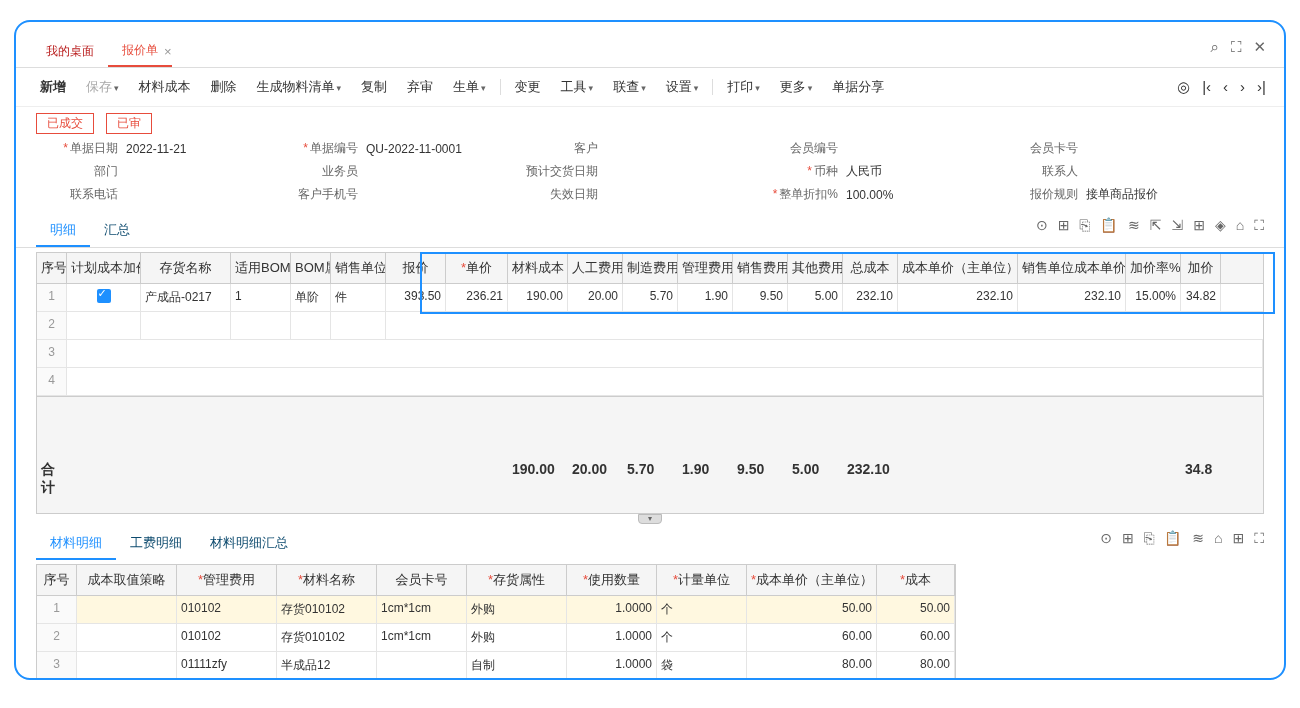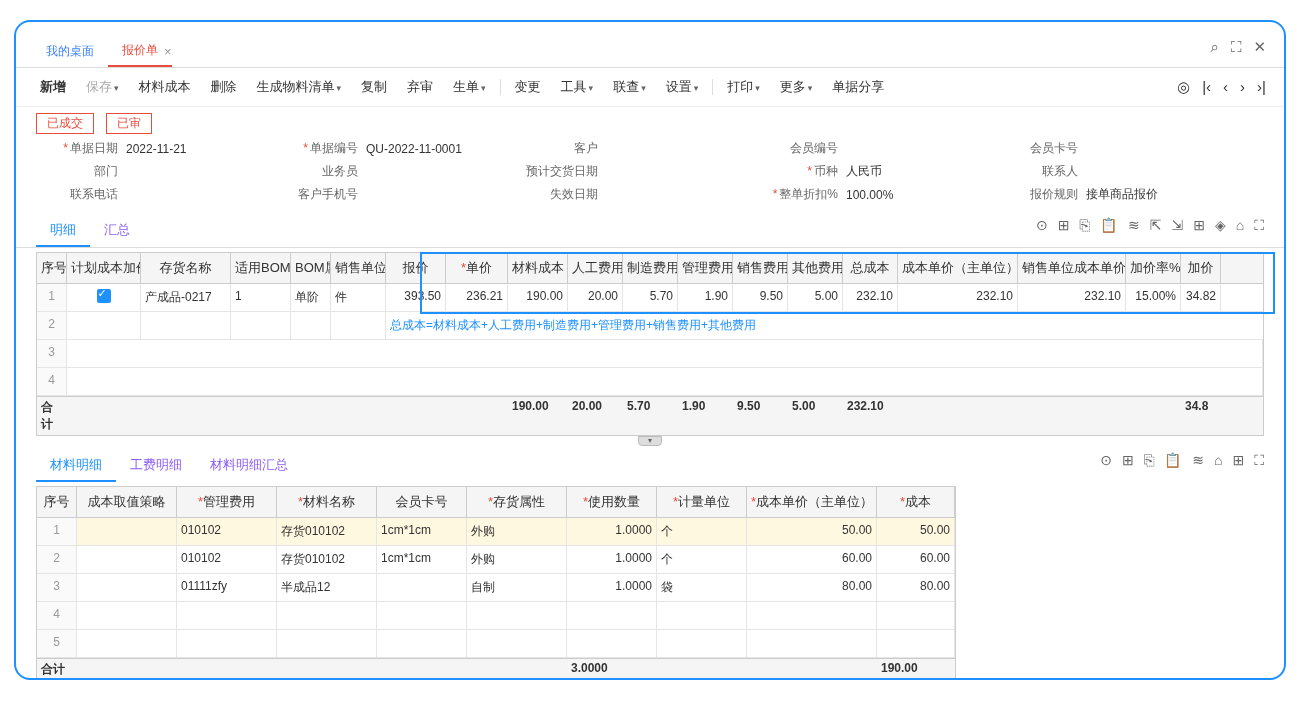--- a/index.html
+++ b/index.html
@@ -1,20 +1,20 @@
 <!DOCTYPE html>
 <html><head>
 <meta charset="utf-8">
 <style>
 * { box-sizing: border-box; margin: 0; padding: 0; }
 body { font-family: "Microsoft YaHei", Arial, sans-serif; font-size: 12px; background: #fff; color: #333; }
 .window { width: 1272px; height: 660px; margin: 20px auto; border: 2px solid #1e90ff; border-radius: 16px; overflow: hidden; position: relative; background: #fff; }
 .inner { padding: 14px 0 0 0; }
 .tabs-top { display: flex; align-items: center; padding: 0 16px; border-bottom: 1px solid #ddd; position: relative; }
-.tab-item { padding: 6px 14px; color: #3b82f6; cursor: pointer; }
+.tab-item { padding: 6px 14px; color: #b91c1c; cursor: pointer; }
 .tab-item.active { color: #e74c3c; border-bottom: 2px solid #e74c3c; }
 .tab-close { color: #999; font-size: 13px; margin-left: -8px; }
 .top-icons { position: absolute; right: 18px; top: 2px; display: flex; gap: 12px; color: #666; }
 .top-icons span { cursor: pointer; font-size: 15px; }
 .toolbar { display: flex; align-items: center; padding: 6px 16px; border-bottom: 1px solid #eee; gap: 4px; position: relative; }
 .toolbar-item { padding: 4px 8px; color: #333; cursor: pointer; font-size: 13px; text-align: center; }
 .toolbar-item.bold { font-weight: 600; }
 .toolbar-item.disabled { color: #aaa; }
 .dropdown-arrow { font-size: 9px; margin-left: 2px; color: #666; }
 .toolbar-sep { width: 1px; height: 16px; background: #ddd; margin: 0 2px; }
@@ -22,37 +22,37 @@
 .nav-icons span { cursor: pointer; font-size: 15px; }
 .badges { display: flex; gap: 12px; padding: 6px 20px 0px 20px; }
 .badge { border: 1px solid #e74c3c; color: #e74c3c; padding: 1px 10px; font-size: 12px; }
 .form-area { padding: 6px 20px 4px 20px; }
 .form-row { display: flex; margin-bottom: 6px; }
 .form-group { display: flex; align-items: center; width: 240px; }
 .form-label { width: 90px; text-align: right; color: #666; padding-right: 8px; font-size: 12px; }
 .form-label .req { color: #e74c3c; margin-right: 2px; }
 .form-value { color: #333; font-size: 12px; }
 .sub-tabs { display: flex; padding: 2px 20px 0 20px; border-bottom: 1px solid #ddd; position: relative; }
-.sub-tab { padding: 6px 14px; color: #8b5cf6; cursor: pointer; font-size: 13px; }
+.sub-tab { padding: 6px 14px; color: #0c4a6e; cursor: pointer; font-size: 13px; }
 .sub-tab.active { color: #1e90ff; border-bottom: 2px solid #1e90ff; }
 .table-icons { position: absolute; right: 20px; top: 4px; display: flex; gap: 10px; color: #666; }
 .table-icons span { cursor: pointer; font-size: 14px; }
 .grid { margin: 4px 20px 0 20px; border: 1px solid #ccc; position: relative; }
 .grid-header { display: flex; background: #f5f5f5; border-bottom: 1px solid #ccc; }
 .grid-header .cell { border-right: 1px solid #ccc; padding: 6px 4px; text-align: center; font-size: 13px; color: #333; overflow: hidden; white-space: nowrap; }
 .grid-header .req { color: #e74c3c; }
 .grid-body .row { display: flex; border-bottom: 1px solid #e5e5e5; min-height: 28px; }
 .grid-body .cell { border-right: 1px solid #e5e5e5; padding: 5px 4px; font-size: 12px; overflow: hidden; white-space: nowrap; }
 .grid-body .cell.num { color: #999; text-align: center; background: #fafafa; }
 .grid-body .cell.right { text-align: right; }
 .grid-body .cell.center { text-align: center; }
 .highlight-box { position: absolute; border: 2px solid #1e90ff; pointer-events: none; }
 .formula-text { color: #1e90ff; font-size: 14px; padding: 4px 8px; }
 .total-row { display: flex; background: #f5f5f5; border-top: 1px solid #ccc; font-weight: 600; }
-.total-row .cell { padding: 2px 4px; font-size: 12px; border-right: 1px solid transparent; }
+.total-row .cell { padding: 16px 4px; font-size: 14px; border-right: 1px solid transparent; margin-top: 48px; }
 .checkbox { width: 14px; height: 14px; background: #1e90ff; border-radius: 2px; display: inline-block; position: relative; }
 .checkbox::after { content: "✓"; color: #fff; position: absolute; top: -2px; left: 1px; font-size: 11px; }
 .grid2 { margin: 4px 20px 0 20px; border: 1px solid #ccc; width: 920px; }
 .grid2 .grid-body .row.sel { background: #fff8e0; }
 .expand-handle { width: 24px; height: 10px; background: #ddd; border: 1px solid #bbb; border-radius: 0 0 4px 4px; margin: 0 auto; text-align: center; font-size: 8px; color: #666; line-height: 8px; cursor: pointer; }
 .sub-tabs2 { display: flex; padding: 2px 20px 0 20px; position: relative; margin-top: 2px; }
 </style>
 </head>
 <body>
 
@@ -224,21 +224,20 @@
       <div class="cell right" style="width:55px">15.00%</div>
       <div class="cell right" style="width:40px">34.82</div>
     </div>
     <div class="row">
       <div class="cell num" style="width:30px">2</div>
       <div class="cell" style="width:74px"></div>
             <div class="cell" style="width:90px"></div>
             <div class="cell" style="width:60px"></div>
             <div class="cell" style="width:40px"></div>
             <div class="cell" style="width:55px"></div>
-      <div class="cell formula-text" style="width:800px; border-right:none;">总成本=材料成本+人工费用+制造费用+管理费用+销售费用+其他费用</div>
     </div>
     <div class="row">
             <div class="cell num" style="width:30px">3</div>
             <div class="cell" style="flex:1"></div>
           </div>
     <div class="row">
             <div class="cell num" style="width:30px">4</div>
             <div class="cell" style="flex:1"></div>
           </div>
   </div>

